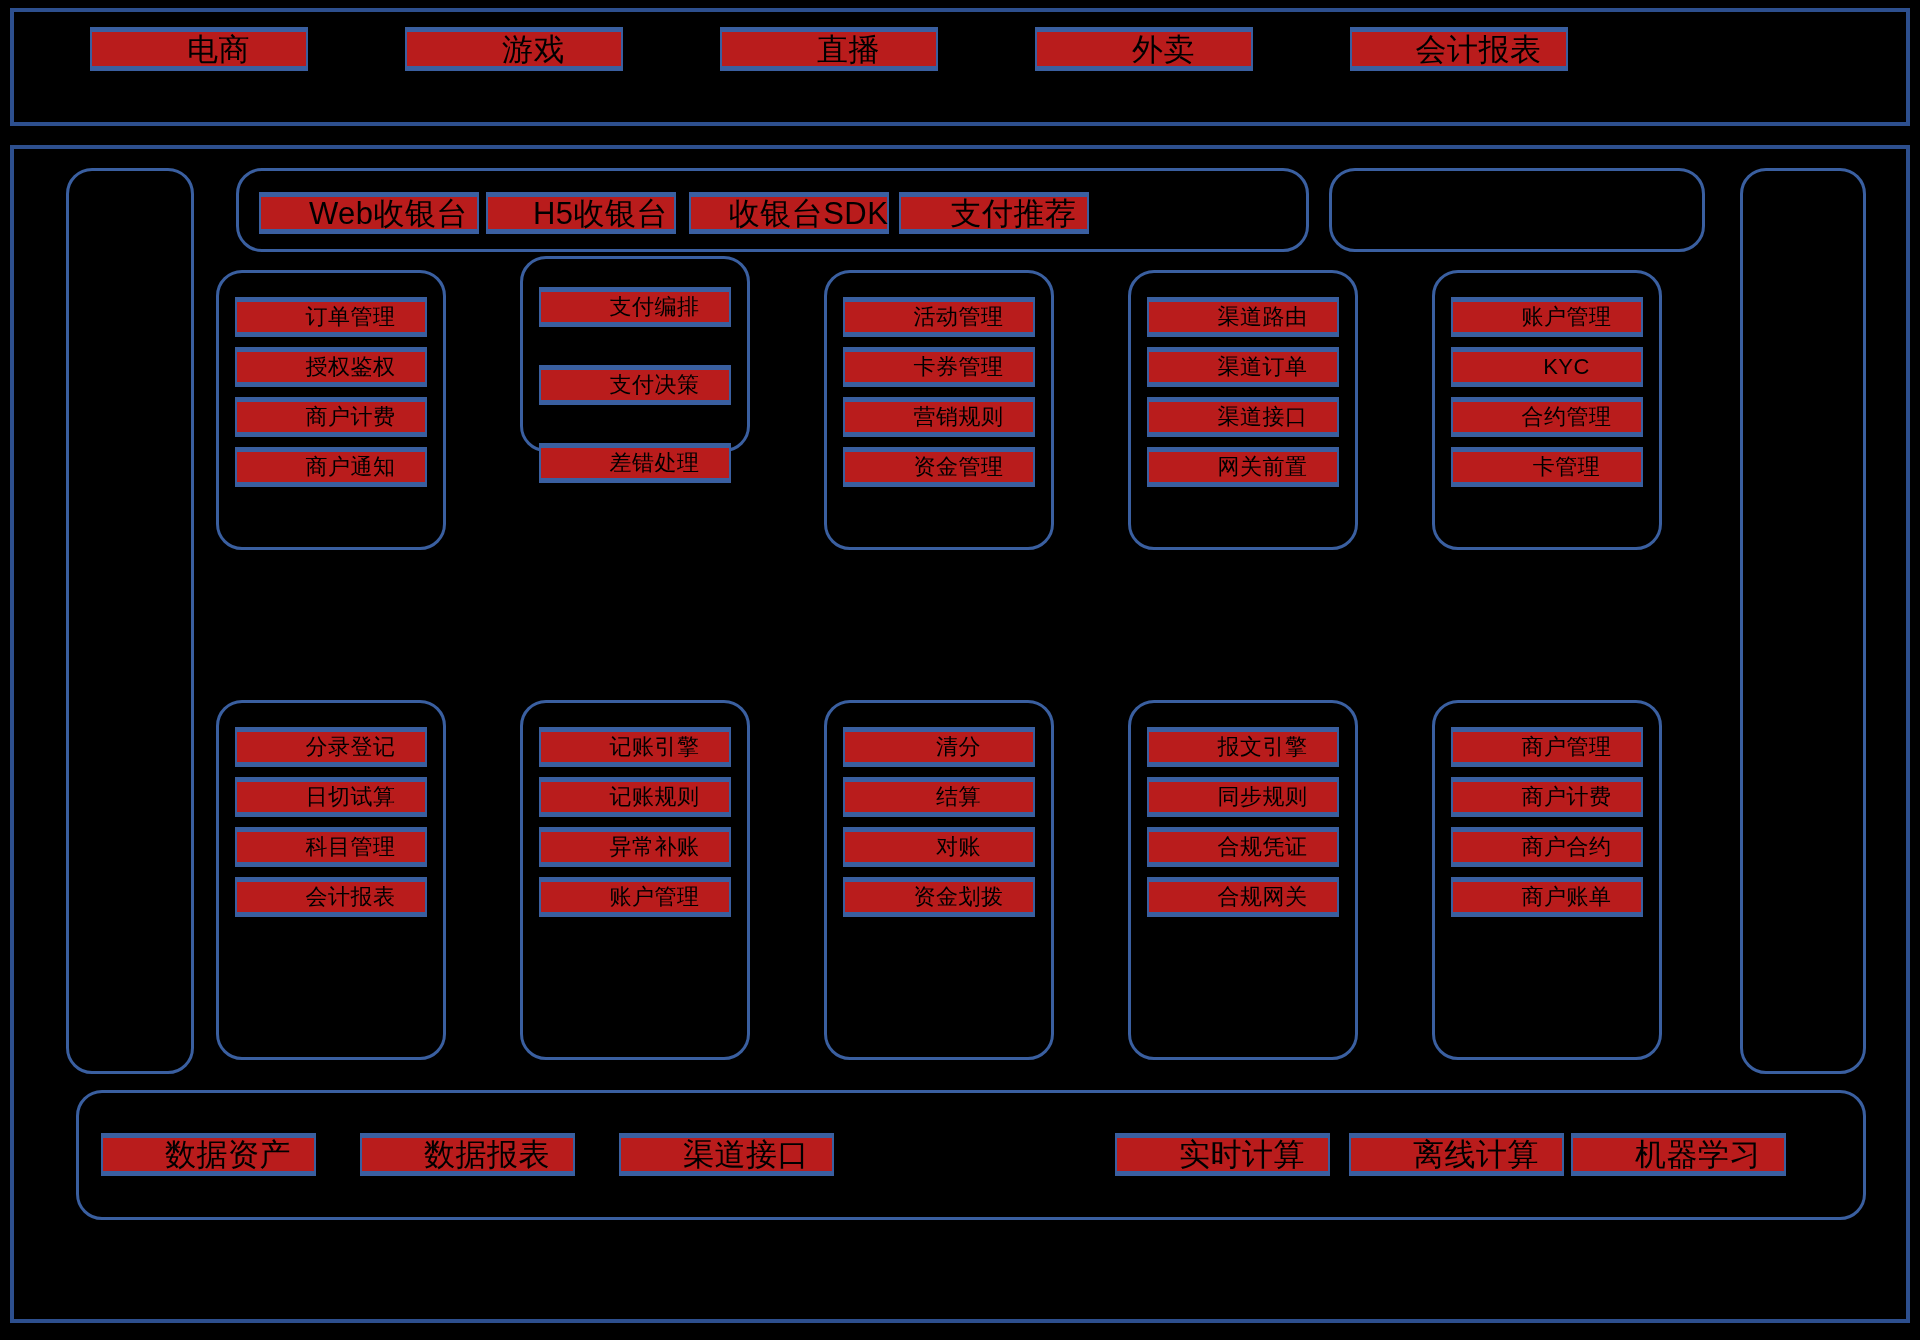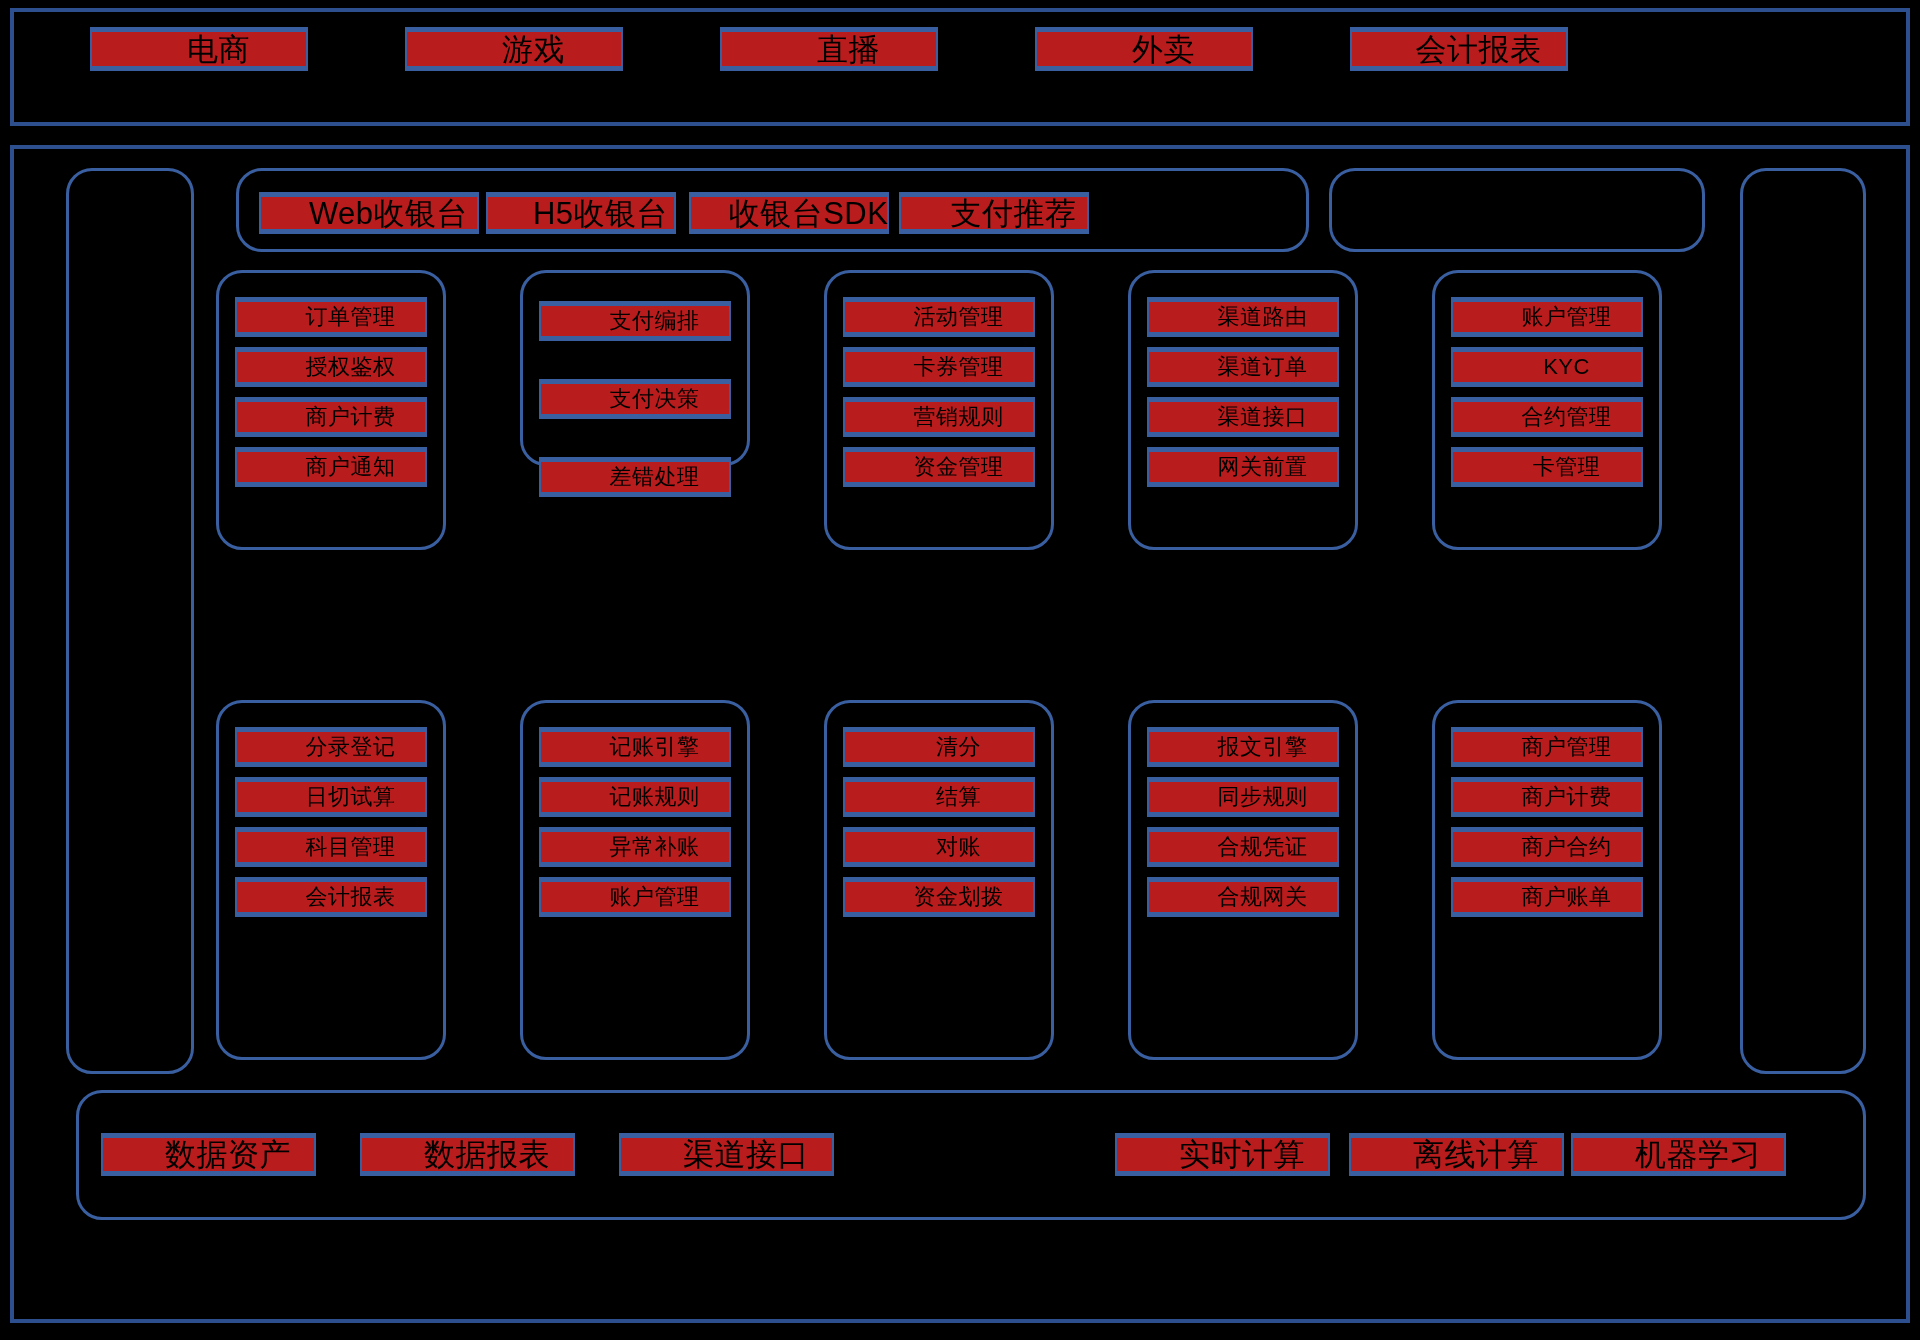--- a/index.html
+++ b/index.html
@@ -161,21 +161,21 @@
     <div class="chip" style="left: 1270px; width: 215px;">离线计算</div>
     <div class="chip" style="left: 1492px; width: 215px;">机器学习</div>
   </div>
 
 <div class="group-box" style="left: 216px; top: 270px; width: 230px; height: 280px;">
     <div class="chip" style="left: 16px; right: 16px; width: auto; top: 24px;">订单管理</div>
     <div class="chip" style="left: 16px; right: 16px; width: auto; top: 74px;">授权鉴权</div>
     <div class="chip" style="left: 16px; right: 16px; width: auto; top: 124px;">商户计费</div>
     <div class="chip" style="left: 16px; right: 16px; width: auto; top: 174px;">商户通知</div>
   </div>
-<div class="group-box" style="left: 520px; top: 270px; width: 230px; height: 196px; text-align: right;">
+<div class="group-box" style="left: 520px; top: 256px; width: 230px; height: 196px; text-align: right;">
     <div class="chip" style="left: 16px; right: 16px; width: auto; top: 28px;">支付编排</div>
     <div class="chip" style="left: 16px; right: 16px; width: auto; top: 106px; font-family: Liberation Serif, serif;">支付决策</div>
     <div class="chip" style="left: 16px; right: 16px; width: auto; top: 184px;">差错处理</div>
   </div>
 <div class="group-box" style="left: 824px; top: 270px; width: 230px; height: 280px;">
     <div class="chip" style="left: 16px; right: 16px; width: auto; top: 24px;">活动管理</div>
     <div class="chip" style="left: 16px; right: 16px; width: auto; top: 74px;">卡券管理</div>
     <div class="chip" style="left: 16px; right: 16px; width: auto; top: 124px;">营销规则</div>
     <div class="chip" style="left: 16px; right: 16px; width: auto; top: 174px;">资金管理</div>
   </div>

